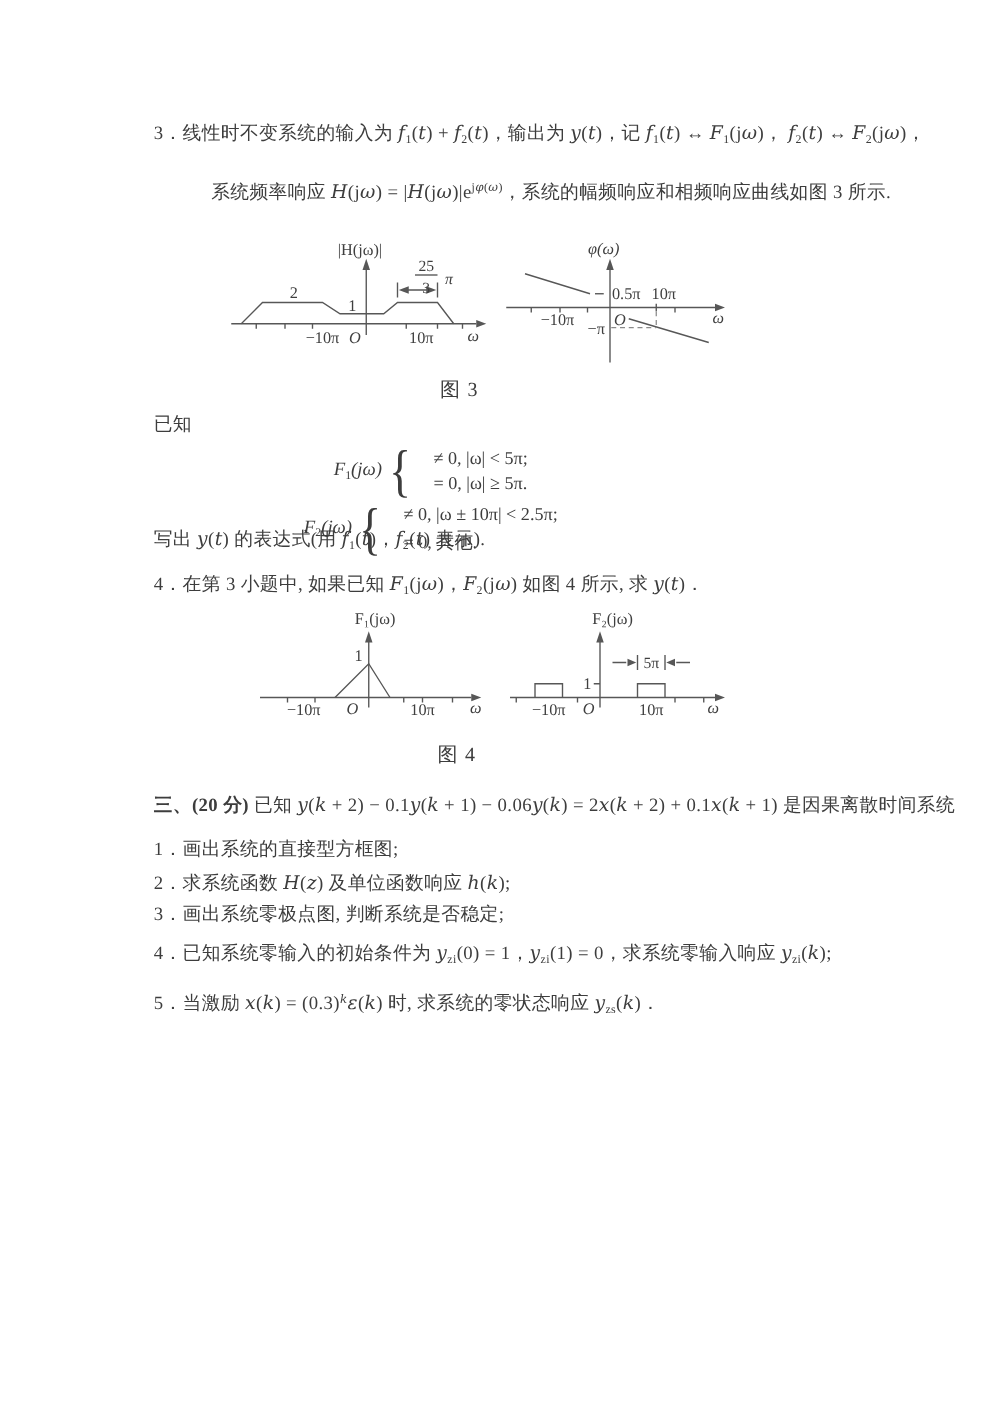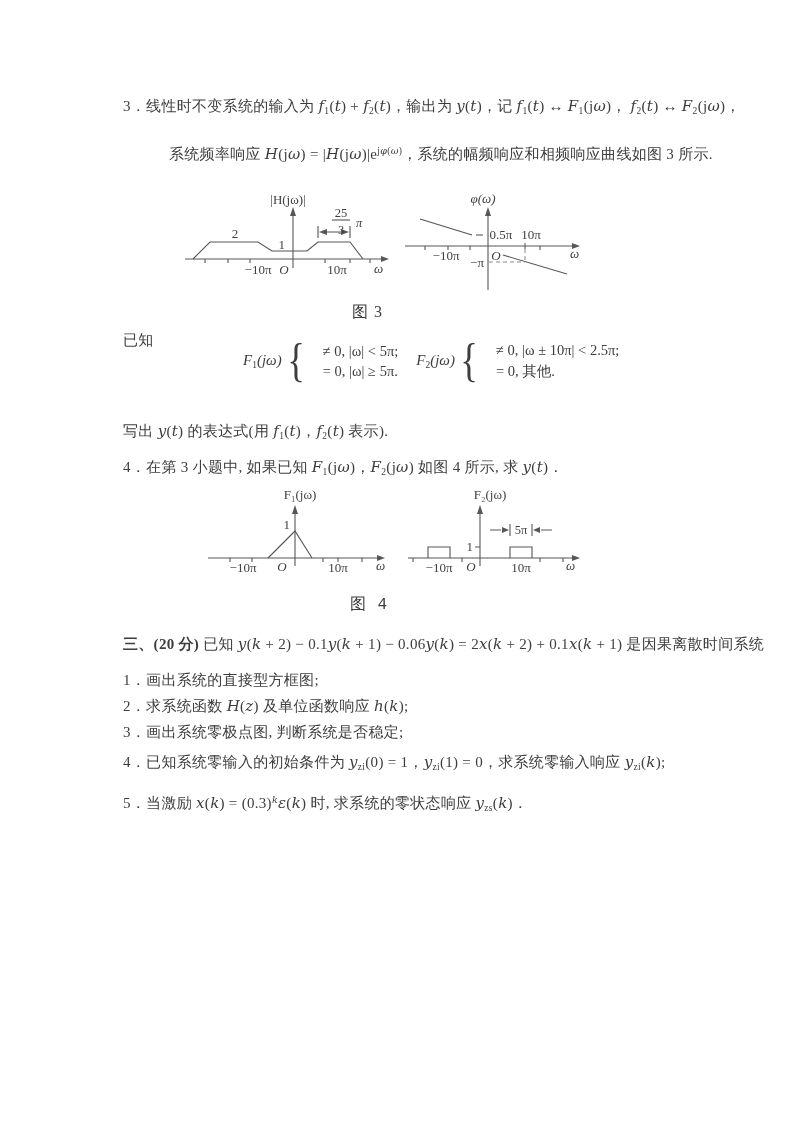--- a/index.html
+++ b/index.html
@@ -6,21 +6,21 @@
   .page{
     position:relative;width:794px;height:1123px;background:#ffffff;overflow:hidden;
     font-family:"Liberation Serif","DejaVu Serif",serif;color:#3d3d3d;
   }
   .line{position:absolute;white-space:nowrap;font-size:15px;letter-spacing:.3px;line-height:20px;}
   .line i{font-family:"DejaVu Serif","Liberation Serif",serif;}
   sub{font-size:9.5px;vertical-align:-3px;}
   sup{font-size:9.5px;vertical-align:5px;}
   b{font-weight:bold;}
   .caption{position:absolute;font-size:16px;letter-spacing:1px;}
-  .formula{position:absolute;left:243px;top:338px;display:flex;align-items:center;}
+  .formula{position:absolute;left:243px;top:354px;display:flex;align-items:center;flex-direction:column;}
   .fgroup{display:flex;align-items:center;}
   .fname{font-size:15px;font-style:italic;margin-right:3px;}
   .fname sub{font-style:normal;}
   .brace{font-size:46px;font-weight:300;line-height:46px;transform:scaleX(.8);}
   .cases{display:inline-flex;flex-direction:column;gap:3px;font-size:14.5px;margin-left:16px;}
   .cases span{white-space:nowrap;}
   .gap{width:18px;}
   svg{position:absolute;overflow:visible;}
   svg text{font-size:13px;fill:#3f3f3f;font-family:"Liberation Serif","DejaVu Serif",serif;}
   svg text.sm{font-size:12.5px;}
@@ -138,21 +138,21 @@
       <polygon class="ah" points="353,42 360,39 360,45"></polygon>
       <text x="310" y="11" text-anchor="middle">F₂(jω)</text>
       <text x="293" y="63" text-anchor="end">1</text>
       <text x="341" y="46" text-anchor="middle" class="sm">5π</text>
       <text x="259" y="84" text-anchor="middle">−10π</text>
       <text x="291" y="83" text-anchor="middle" class="it">O</text>
       <text x="341" y="84" text-anchor="middle">10π</text>
       <text x="386" y="82" class="it">ω</text>
     </g>
   </svg>
-  <div class="caption" style="left:350px;top:594px;font-family:Liberation Mono, monospace;">图 4</div>
+  <div class="caption" style="left:350px;top:594px;">图 4</div>
 
   <div class="line" style="left:123px;top:634px;"><b>三、(20 分)</b> 已知 <i>y</i>(<i>k</i> + 2) − 0.1<i>y</i>(<i>k</i> + 1) − 0.06<i>y</i>(<i>k</i>) = 2<i>x</i>(<i>k</i> + 2) + 0.1<i>x</i>(<i>k</i> + 1) 是因果离散时间系统</div>
 
   <div class="line" style="left:123px;top:670px;">1．画出系统的直接型方框图;</div>
   <div class="line" style="left:123px;top:696px;">2．求系统函数 <i>H</i>(<i>z</i>) 及单位函数响应 <i>h</i>(<i>k</i>);</div>
   <div class="line" style="left:123px;top:722px;">3．画出系统零极点图, 判断系统是否稳定;</div>
   <div class="line" style="left:123px;top:752px;">4．已知系统零输入的初始条件为 <i>y</i><sub>zi</sub>(0) = 1，<i>y</i><sub>zi</sub>(1) = 0，求系统零输入响应 <i>y</i><sub>zi</sub>(<i>k</i>);</div>
   <div class="line" style="left:123px;top:790px;">5．当激励 <i>x</i>(<i>k</i>) = (0.3)<sup><i>k</i></sup><i>ε</i>(<i>k</i>) 时, 求系统的零状态响应 <i>y</i><sub>zs</sub>(<i>k</i>)．</div>
 
 </div>

